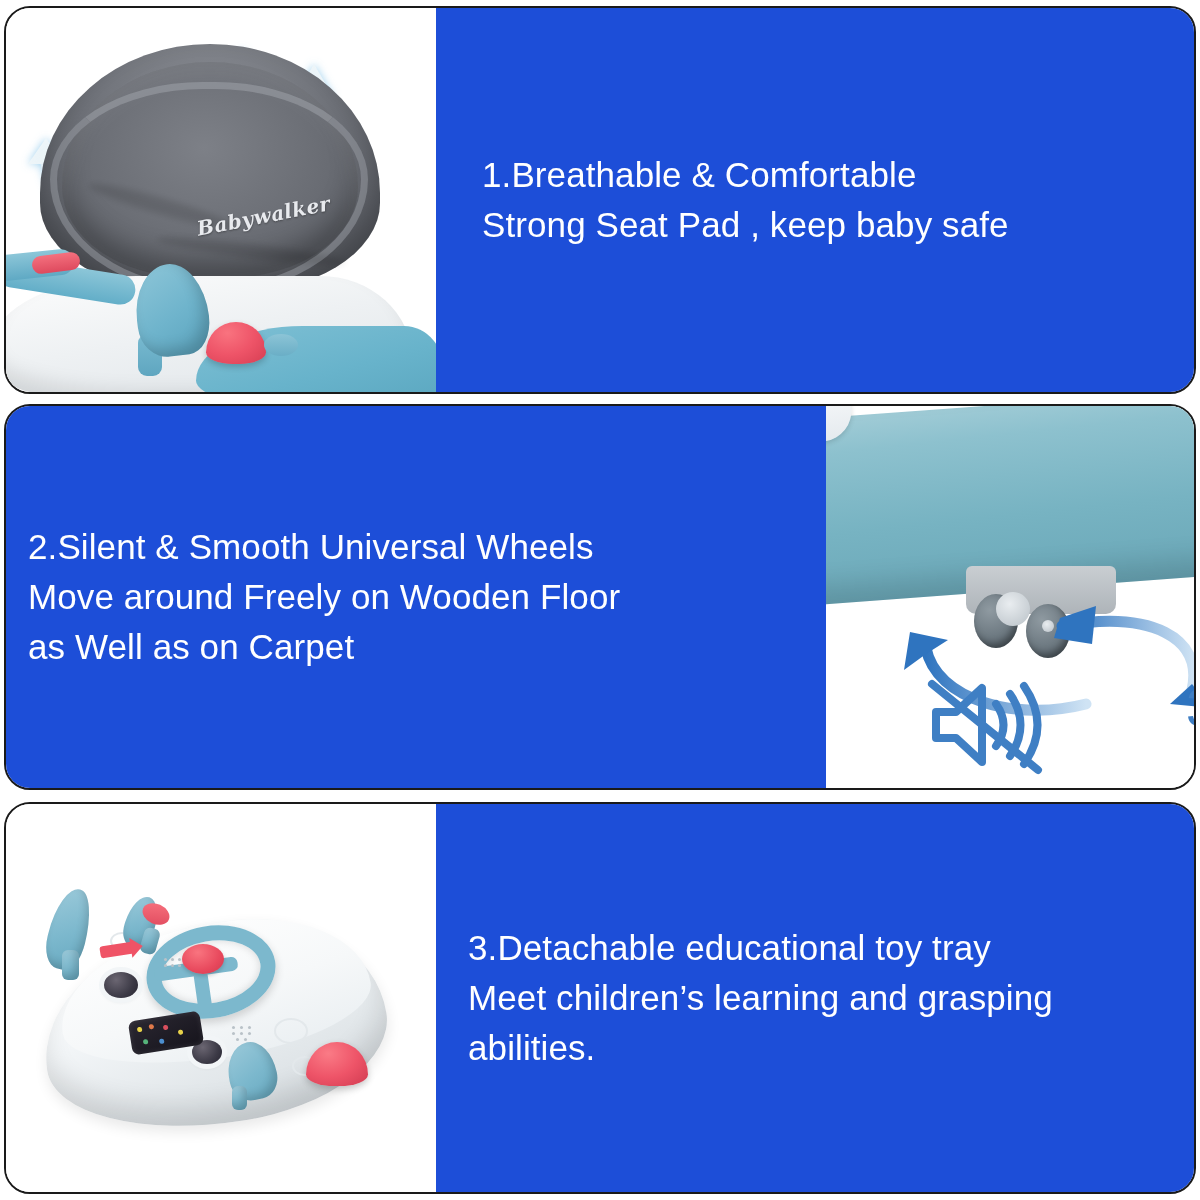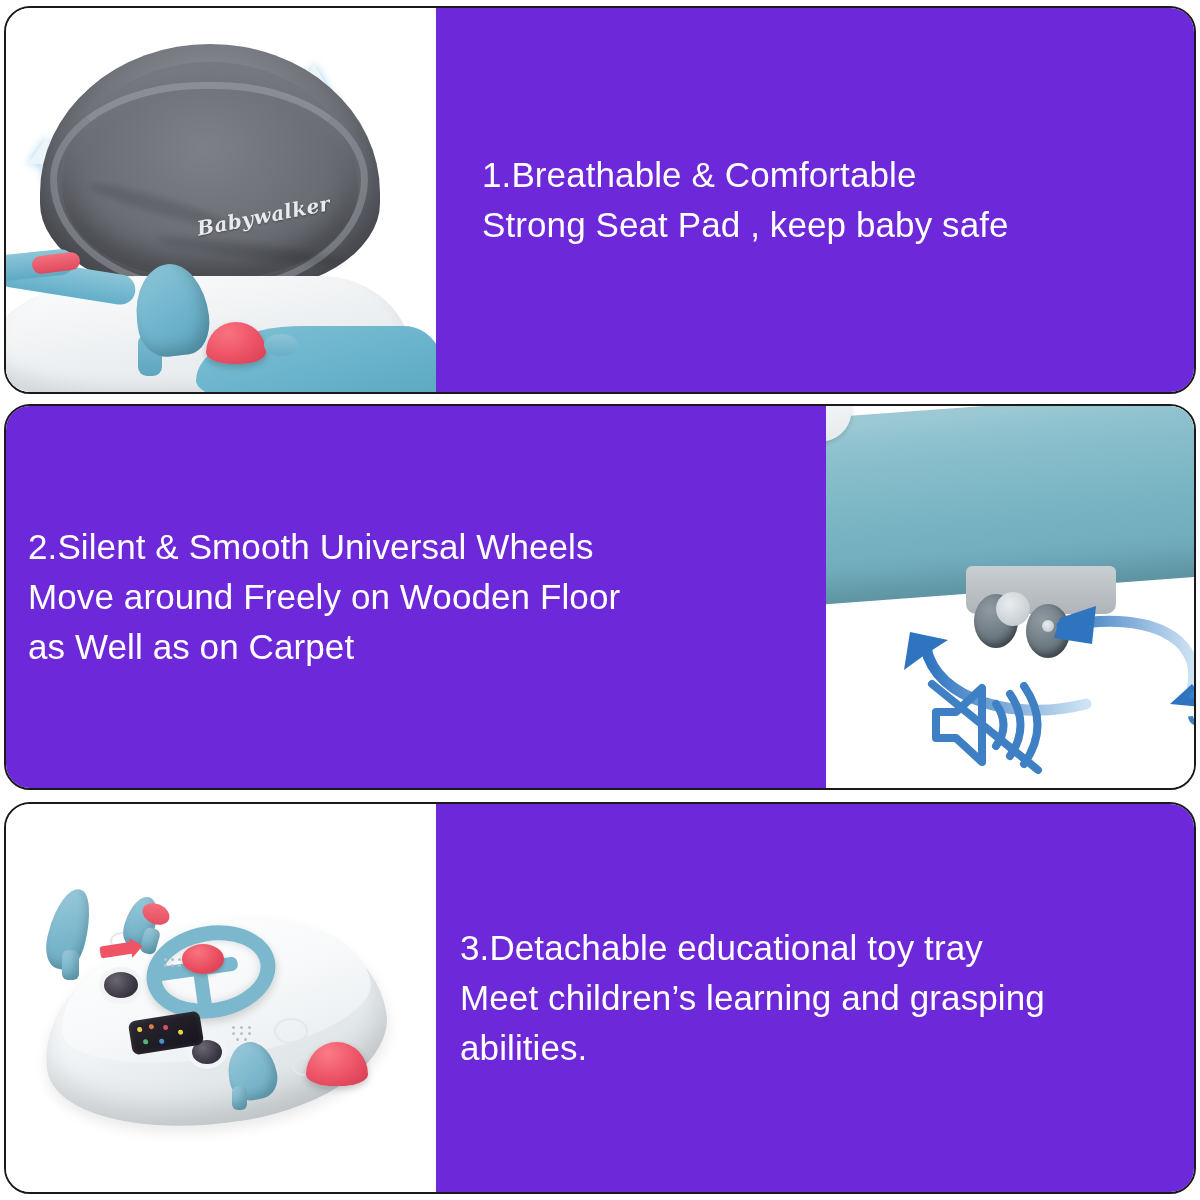--- a/index.html
+++ b/index.html
@@ -14,21 +14,21 @@
   
   .panel {
     position: absolute;
     border: 2px solid #1a1a1a;
     border-radius: 26px;
     overflow: hidden;
     background: #ffffff;
     display: flex;
   }
   .photo-col { position: relative; background:#ffffff; overflow:hidden; flex:none; }
-  .text-col  { position: relative; background:#6d28d9; flex:none; display:flex;
+  .text-col  { position: relative; background:#1d4ed8; flex:none; display:flex;
                flex-direction:column; justify-content:center; }
   .caption {
     color:#ffffff;
     font-size: 35px;
     line-height: 1.42;
     letter-spacing: .1px;
     white-space: pre-line;
     font-weight: 400;
   }
 
@@ -166,21 +166,21 @@
     position:absolute; left:690px; top:270px;
     color:#3f7fc4; font-size:54px; font-weight:400;
     font-family:"Liberation Sans", sans-serif;
   }
   .mute-icon { position:absolute; left:430px; top:268px; }
 
   
   #panel3 { left: 4px; top: 802px; width: 1192px; height: 392px; }
   #p3-photo { width: 430px; height: 100%; }
   #p3-text  { width: 758px; height: 100%; }
-  #p3-text .caption { padding-left: 24px; }
+  #p3-text .caption { padding-left: 32px; }
 
   
   .tray-scene { position:absolute; inset:0; }
   .tray-body {
     position:absolute; left:36px; top:120px; width:344px; height:200px;
     background: linear-gradient(165deg,#ffffff 0%,#f2f5f7 38%,#e2e7ea 70%,#d3d9dd 100%);
     border-radius: 52% 42% 46% 54% / 60% 58% 42% 40%;
     transform: rotate(-9deg);
     box-shadow: inset 0 -18px 26px rgba(0,0,0,.12), 0 6px 14px rgba(0,0,0,.09);
   }

